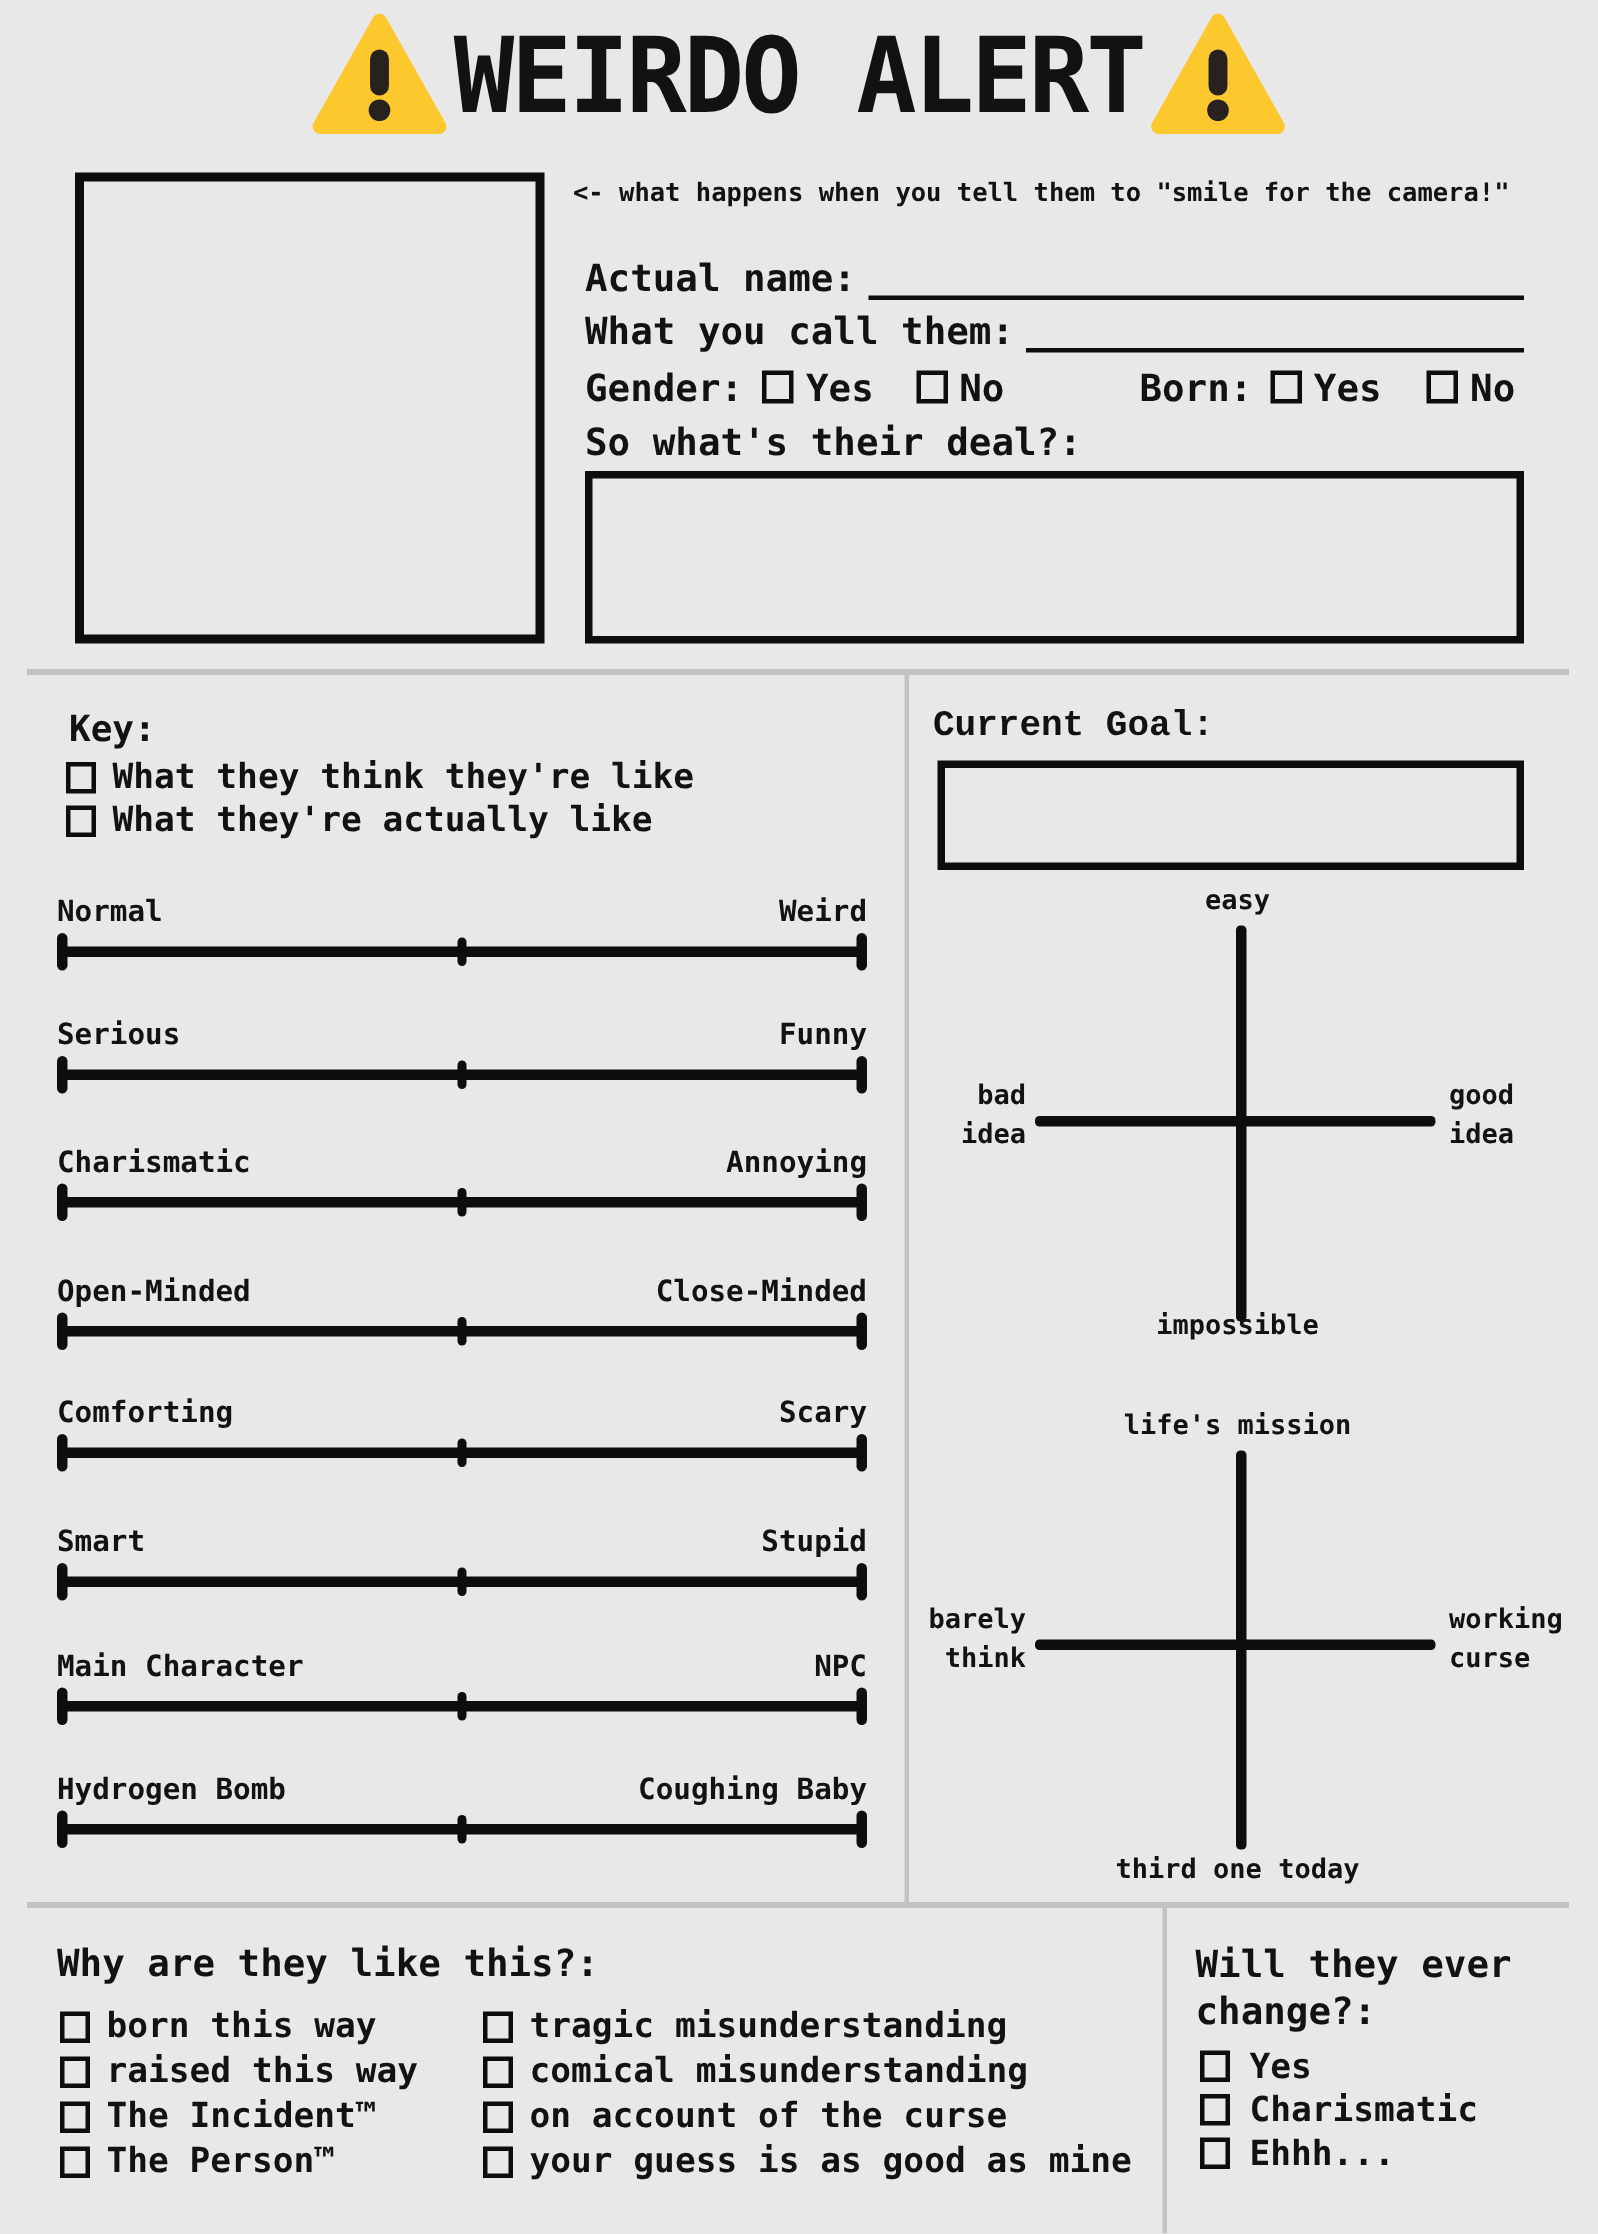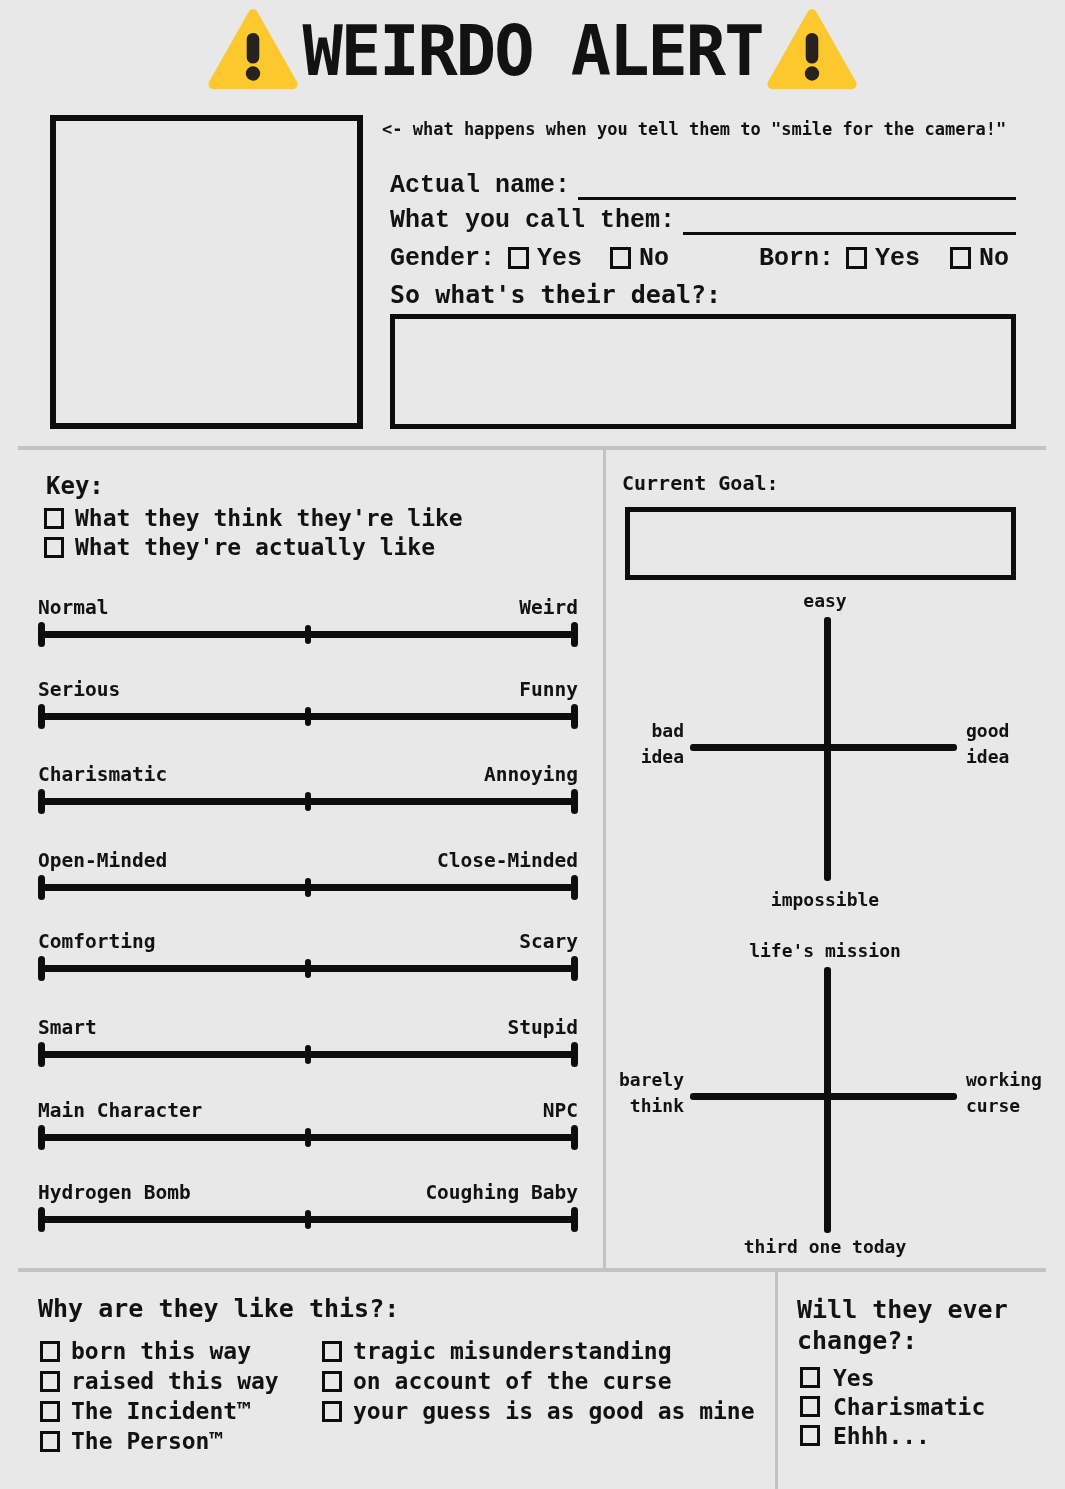--- a/index.html
+++ b/index.html
@@ -28,21 +28,21 @@
 
   
   .photo-box {
     left: 50px; top: 115px; width: 313px; height: 314px;
     border: 6px solid #0d0d0d; background: #e7e8e7;
   }
   .caption { left: 382px; top: 119px; width: 670px; font-size: 17px; white-space: nowrap; }
 
   .form-row {
     left: 390px; width: 626px; display: flex; align-items: flex-end;
-    font-size: 25px; white-space: nowrap; font-family: Liberation Mono, monospace;
+    font-size: 25px; white-space: nowrap;
   }
   .fill-line { flex: 1 1 auto; border-bottom: 3px solid #0d0d0d; height: 1em; margin-left: 8px; }
   .inline-row { align-items: center; }
 
   .cb {
     display: inline-block; width: 21px; height: 22px;
     border: 3px solid #0d0d0d; background: transparent; flex: 0 0 auto;
   }
   .deal-box {
     left: 390px; top: 314px; width: 626px; height: 115px;
@@ -64,21 +64,21 @@
     display: flex; justify-content: space-between;
     font-size: 19.5px; white-space: nowrap; margin-bottom: 3px;
   }
   .track { position: relative; height: 26px; cursor: pointer; }
   .track .bar  { position: absolute; left: 2px; right: 2px; top: 9px; height: 7px; background: #0d0d0d; border-radius: 3px; }
   .track .cap  { position: absolute; top: 0; width: 7px; height: 25px; background: #0d0d0d; border-radius: 4px; }
   .track .cap.l { left: 0; } .track .cap.r { right: 0; }
   .track .tick { position: absolute; left: calc(50% - 3px); top: 3px; width: 6px; height: 19px; background: #0d0d0d; border-radius: 3px; }
 
   
-  .goal-head { left: 622px; top: 471px; font-size: 20px; }
+  .goal-head { left: 622px; top: 471px; font-size: 24px; font-family: Liberation Mono, monospace; }
   .goal-box {
     left: 625px; top: 507px; width: 391px; height: 73px;
     border: 5px solid #0d0d0d; background: #e7e8e7;
   }
   .axis-chart { left: 604px; width: 442px; font-size: 18px; }
   .axis-chart .lbl-top, .axis-chart .lbl-bottom {
     position: absolute; left: 0; width: 100%; text-align: center; white-space: nowrap;
   }
   .axis-chart .lbl-top { top: 0; }
   .axis-chart .v-line { position: absolute; left: 220px; width: 7px; background: #0d0d0d; border-radius: 3px; }
@@ -274,21 +274,21 @@
   <div class="v-line" style="top:27px; height:264px;"></div>
   <div class="h-line" style="top:154px;"></div>
   <div class="lbl-left" style="top:128px;">
     <div>bad</div>
     <div>idea</div>
   </div>
   <div class="lbl-right" style="top:128px;">
     <div>good</div>
     <div>idea</div>
   </div>
-  <div class="lbl-bottom" style="top:299px;">impossible</div>
+  <div class="lbl-bottom" style="top:283px;">impossible</div>
 </div>
 
 <div class="abs axis-chart" style="top:940px; height:330px;">
   <div class="lbl-top">life's mission</div>
   <div class="v-line" style="top:27px; height:266px;"></div>
   <div class="h-line" style="top:153px;"></div>
   <div class="lbl-left" style="top:127px;">
     <div>barely</div>
     <div>think</div>
   </div>
@@ -316,20 +316,24 @@
   <div class="why-item">
     <span class="cb"></span>
     <span>The Person™</span>
   </div>
   <div class="why-item">
     <span class="cb"></span>
     <span>tragic misunderstanding</span>
   </div>
   <div class="why-item">
     <span class="cb"></span>
+    <span>comical misunderstanding</span>
+  </div>
+  <div class="why-item">
+    <span class="cb"></span>
     <span>on account of the curse</span>
   </div>
   <div class="why-item">
     <span class="cb"></span>
     <span>your guess is as good as mine</span>
   </div>
 </div>
 
 <div class="abs chg-head">Will they ever change?:</div>
 <div class="abs chg-list">

